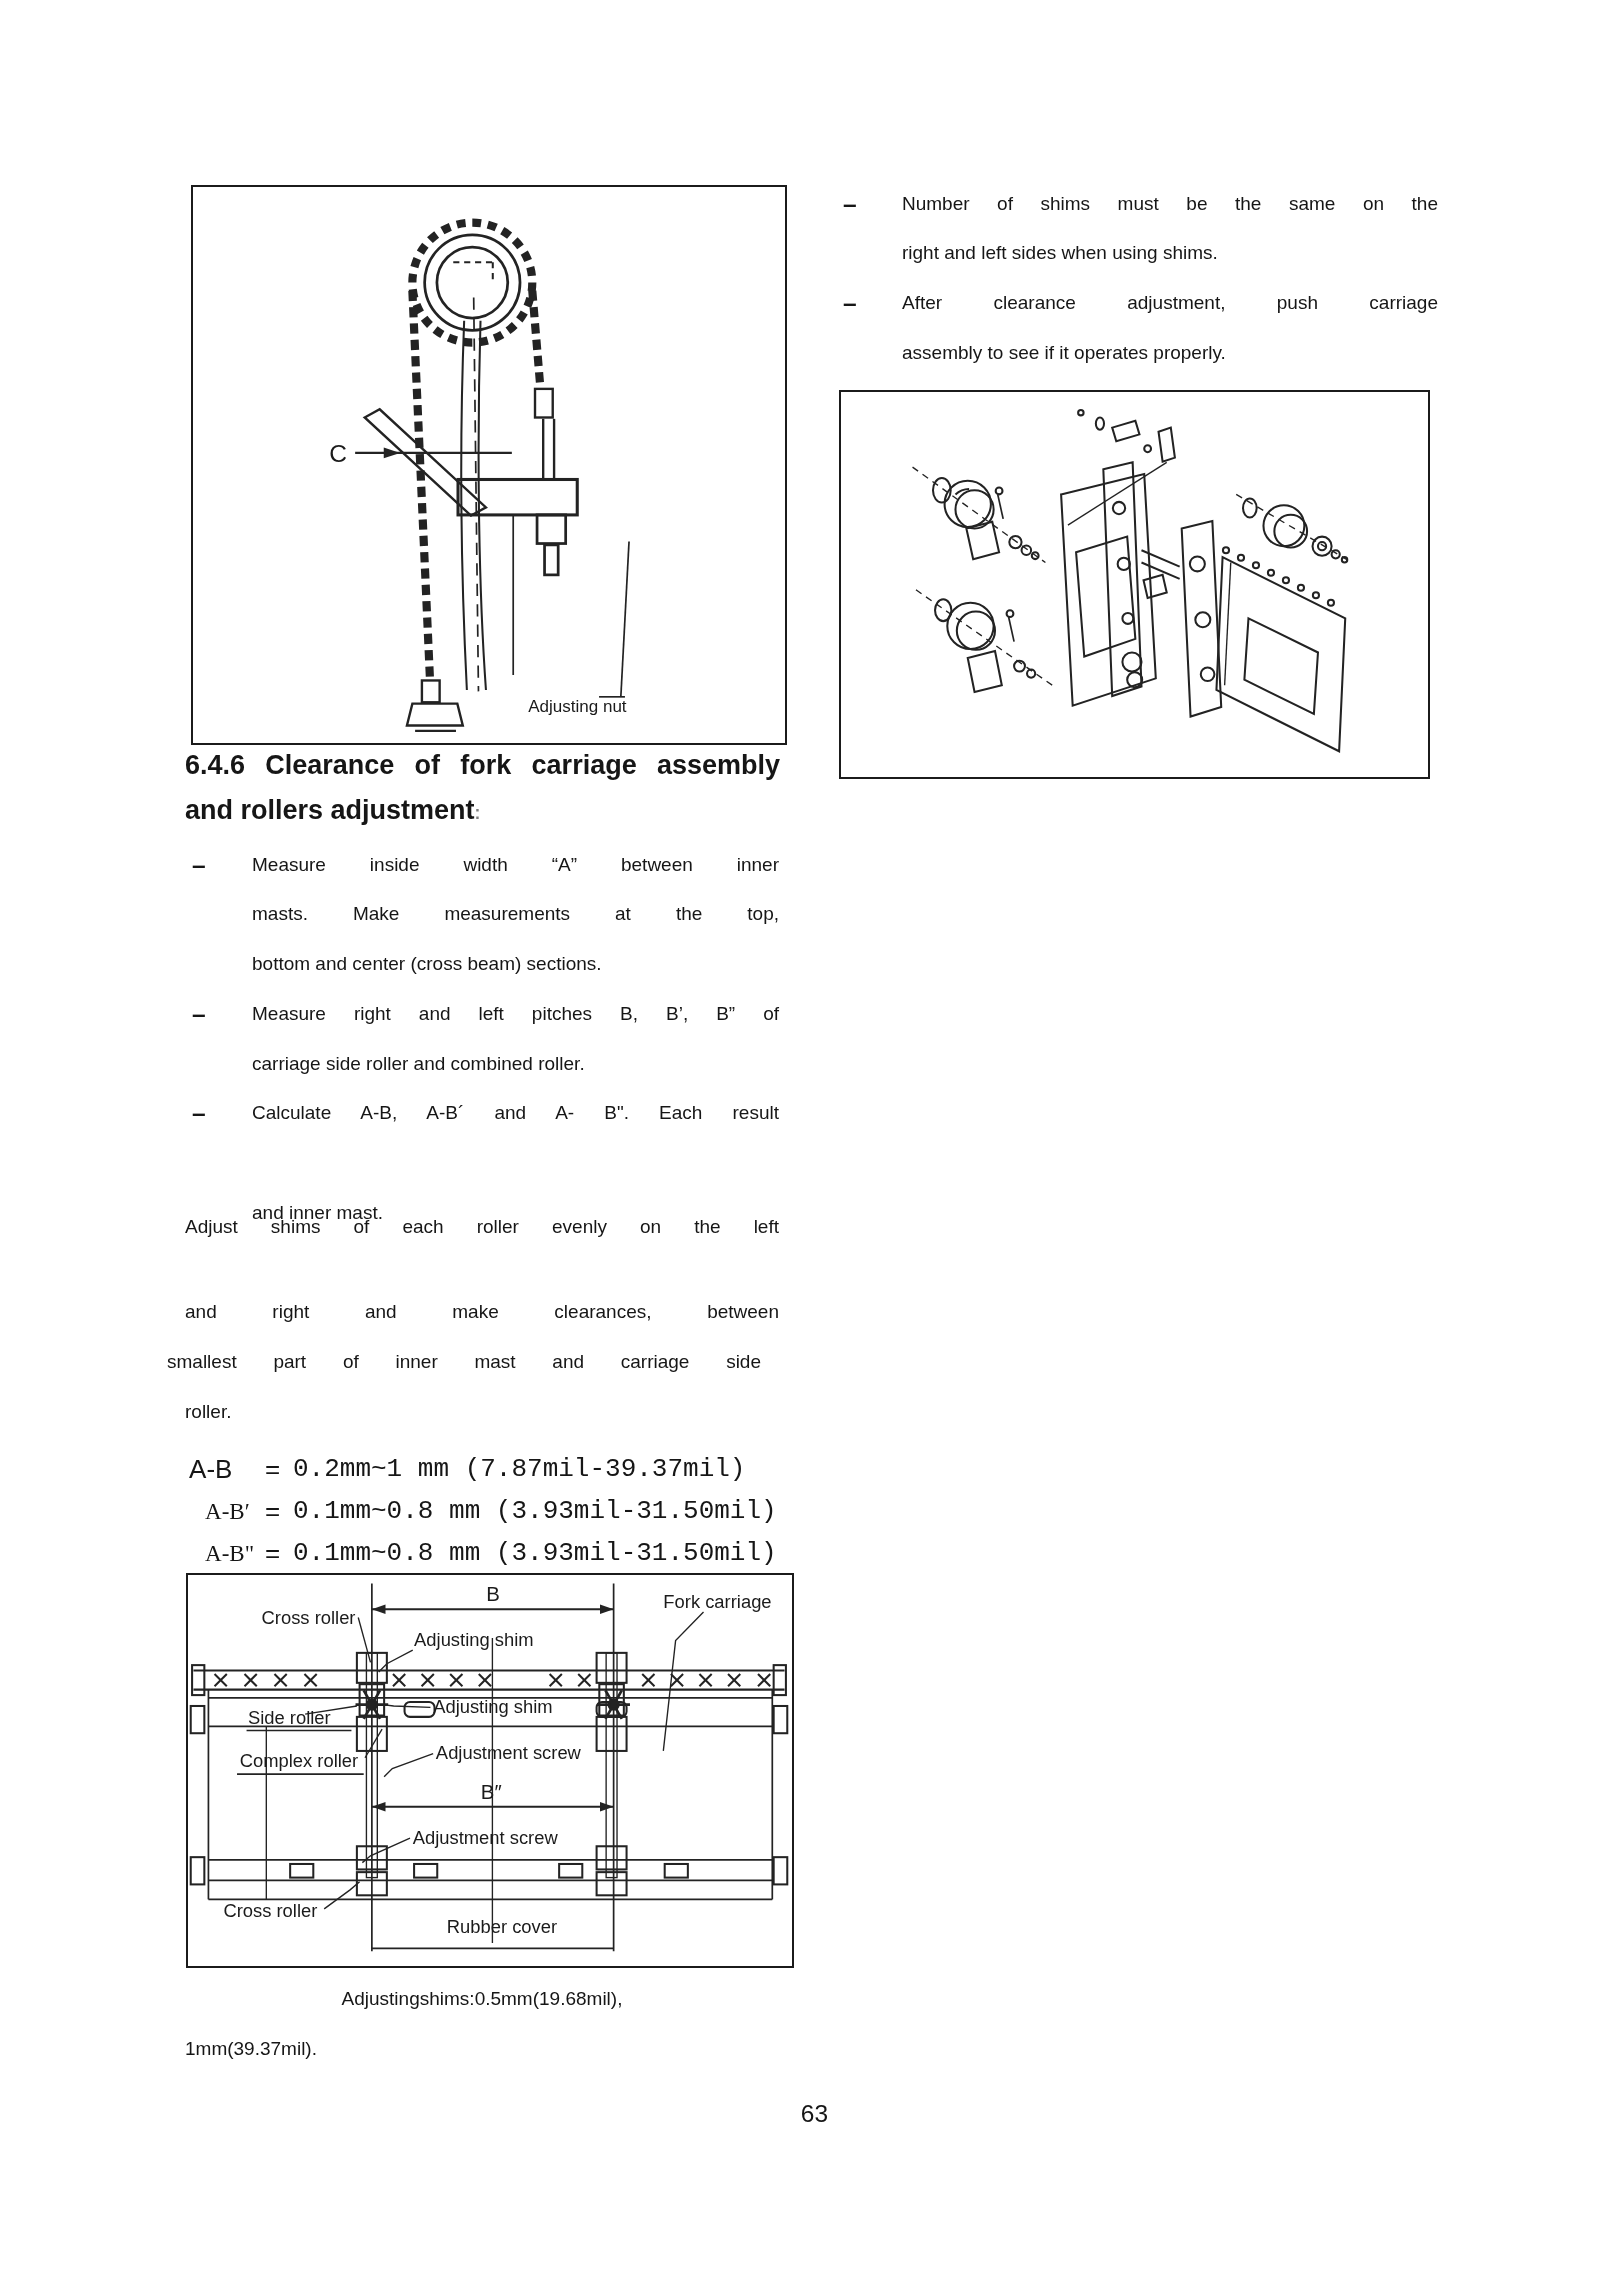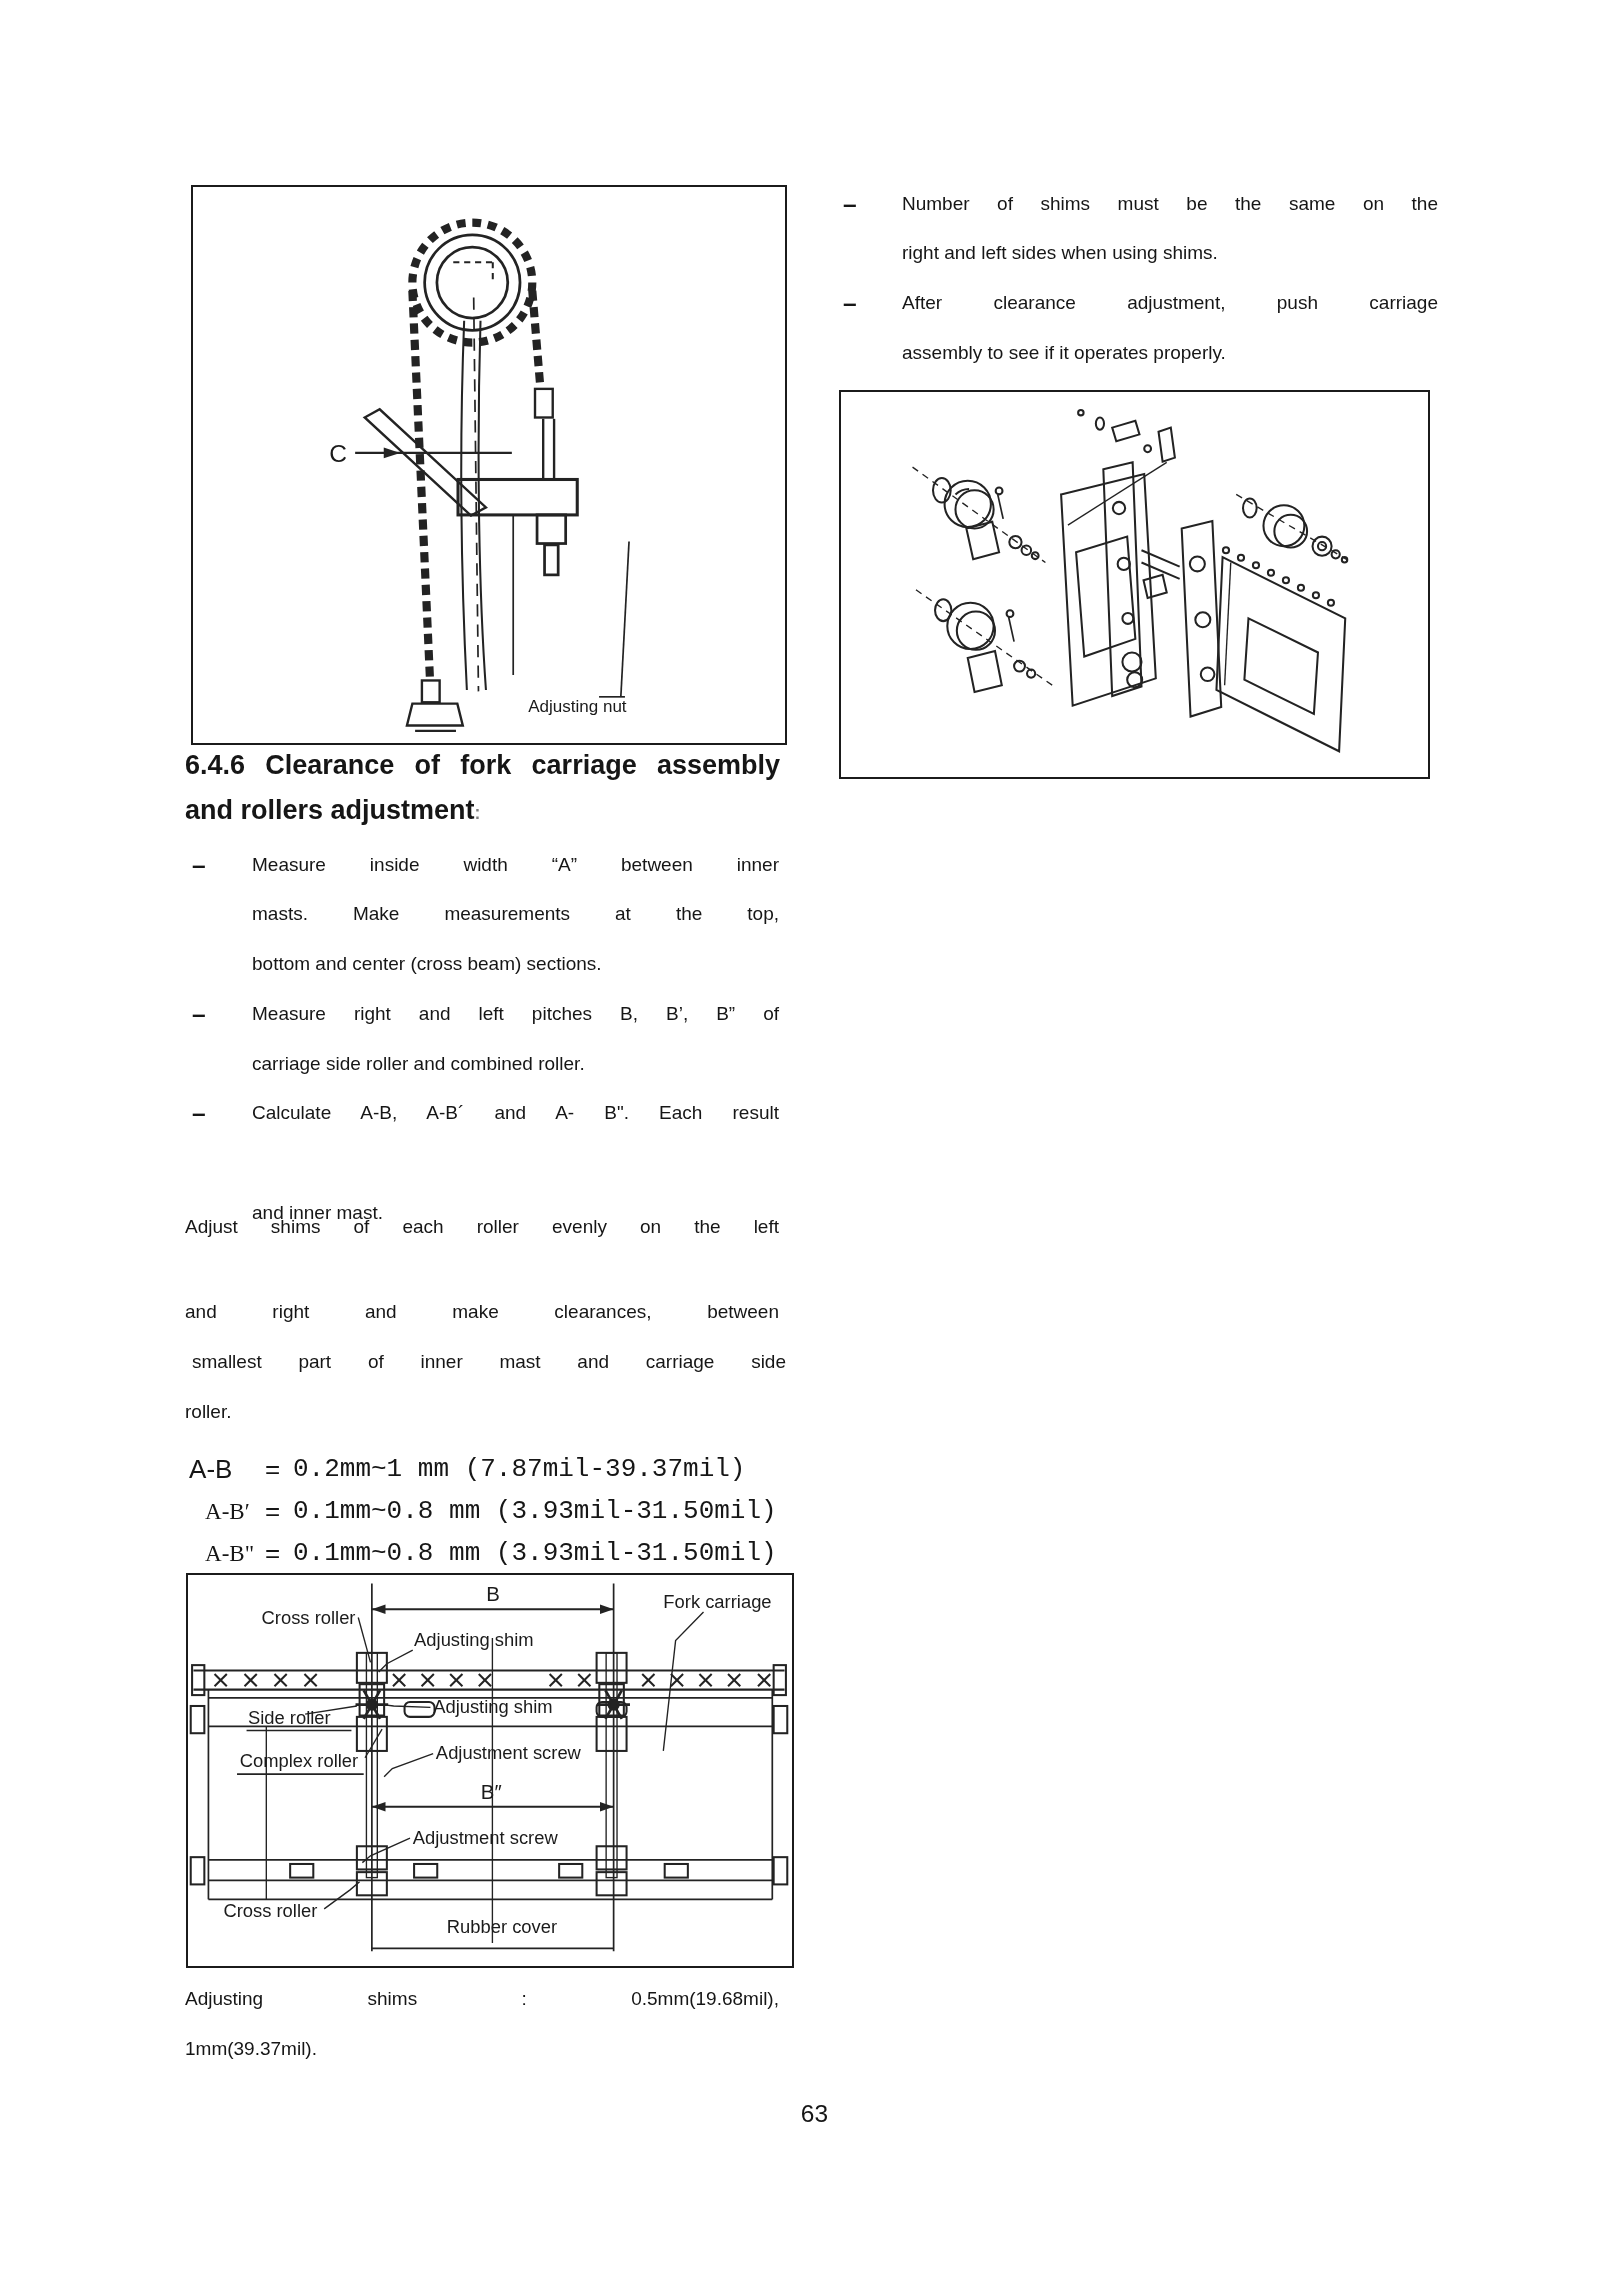--- a/index.html
+++ b/index.html
@@ -163,21 +163,21 @@
   <div class="dash" style="left:192px;top:997px;">–</div>
   <div class="ln jl" style="left:252px;top:997px;width:527px;">Measure right and left pitches B, B’, B” of</div>
   <div class="ln lft" style="left:252px;top:1047px;width:527px;">carriage side roller and combined roller.</div>
 
   <div class="dash" style="left:192px;top:1096px;">–</div>
   <div class="ln jl" style="left:252px;top:1096px;width:527px;">Calculate A-B, A-B´ and A- B". Each result</div>
   <div class="ln lft" style="left:252px;top:1196px;width:527px;">and inner mast.</div>
 
   <div class="ln jl" style="left:185px;top:1210px;width:594px;">Adjust shims of each roller evenly on the left</div>
   <div class="ln jl" style="left:185px;top:1295px;width:594px;">and right and make clearances, between</div>
-  <div class="ln jl" style="left:192px;top:1345px;width:594px;">smallest part of inner mast and carriage side</div>
+  <div class="ln jl" style="left:167px;top:1345px;width:594px;">smallest part of inner mast and carriage side</div>
   <div class="ln lft" style="left:185px;top:1395px;width:594px;">roller.</div>
 
   <div class="formula" style="left:185px;top:1452px;width:600px;">
     <span class="f-label">A-B</span>
     <span class="f-eq">=</span>
     <span class="f-val">0.2mm~1 mm (7.87mil-39.37mil)</span>
   </div>
   <div class="formula" style="left:185px;top:1494px;width:600px;">
     <span class="f-label serif">A-B′</span>
     <span class="f-eq">=</span>
@@ -314,21 +314,21 @@
       <text x="360" y="202" font-size="27">Adjusting shim</text>
       <text x="76" y="282" font-size="27">Complex roller</text>
       <text x="364" y="270" font-size="27">Adjustment screw</text>
       <text x="430" y="328" font-size="30">B″</text>
       <text x="330" y="394" font-size="27">Adjustment screw</text>
       <text x="52" y="502" font-size="27">Cross roller</text>
       <text x="380" y="526" font-size="27">Rubber cover</text>
     </svg>
   </div>
 
-  <div class="ln footer-spread" style="left:185px;top:1982px;width:594px;">
+  <div class="ln footer-spread" style="left:185px;top:1982px;width:594px;justify-content:center;">
     <span>Adjusting</span>
     <span>shims</span>
     <span>:</span>
     <span>0.5mm(19.68mil),</span>
   </div>
   <div class="ln lft" style="left:185px;top:2032px;width:594px;">1mm(39.37mil).</div>
 
   <div class="pagenum" style="left:784px;top:2100px;width:61px;text-align:center;">63</div>
 
 </div>

